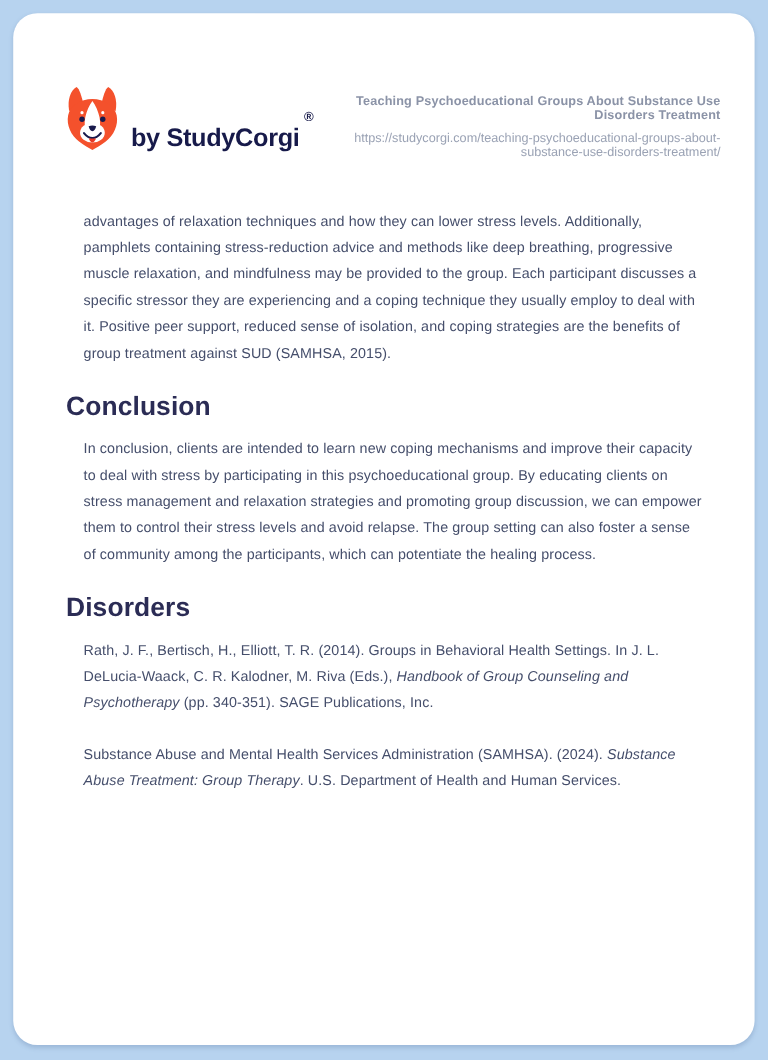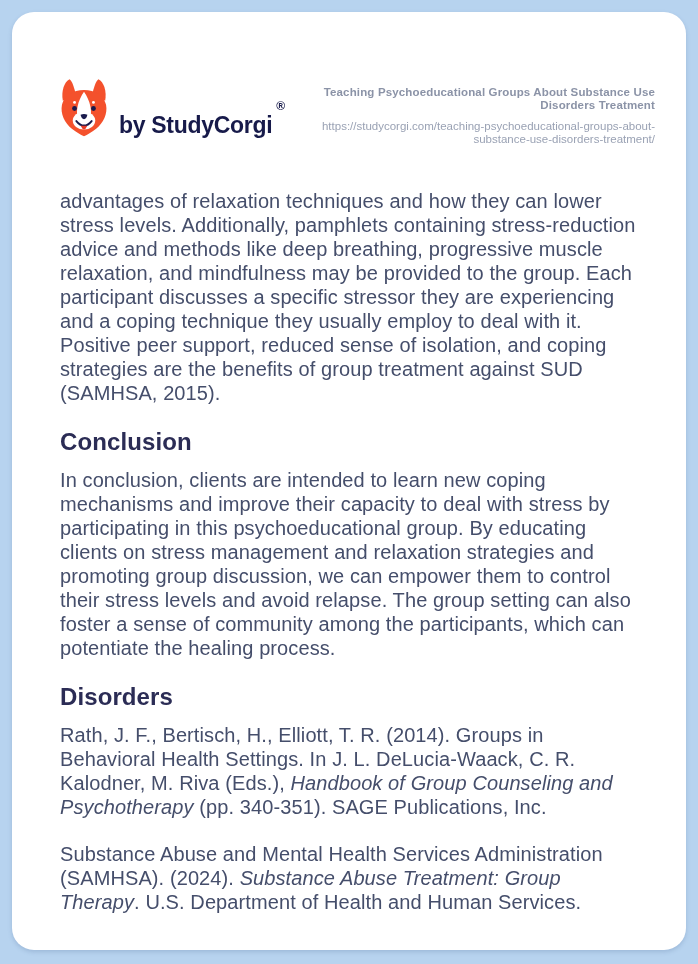--- a/index.html
+++ b/index.html
@@ -56,25 +56,25 @@
   .doc-url {
     font-size: 11.5px;
     color: #9aa2b4;
     line-height: 1.17;
     margin-top: 7px;
     overflow-wrap: anywhere;
     text-decoration: none;
     display: block;
   }
   .doc-body p {
-    font-size: 20px;
+    font-size: 13px;
     line-height: 24px;
     color: #454e6b;
     letter-spacing: 0.1px;
-    margin: 0 0 23px 0;
+    margin: 0 0 23px 16px;
   }
   .doc-body h2 {
     font-size: 24px;
     font-weight: bold;
     color: #2b2c55;
     letter-spacing: 0.1px;
     margin: 26px 0 15px 0;
     line-height: 22px;
   }
   .reference em { font-style: italic; }

